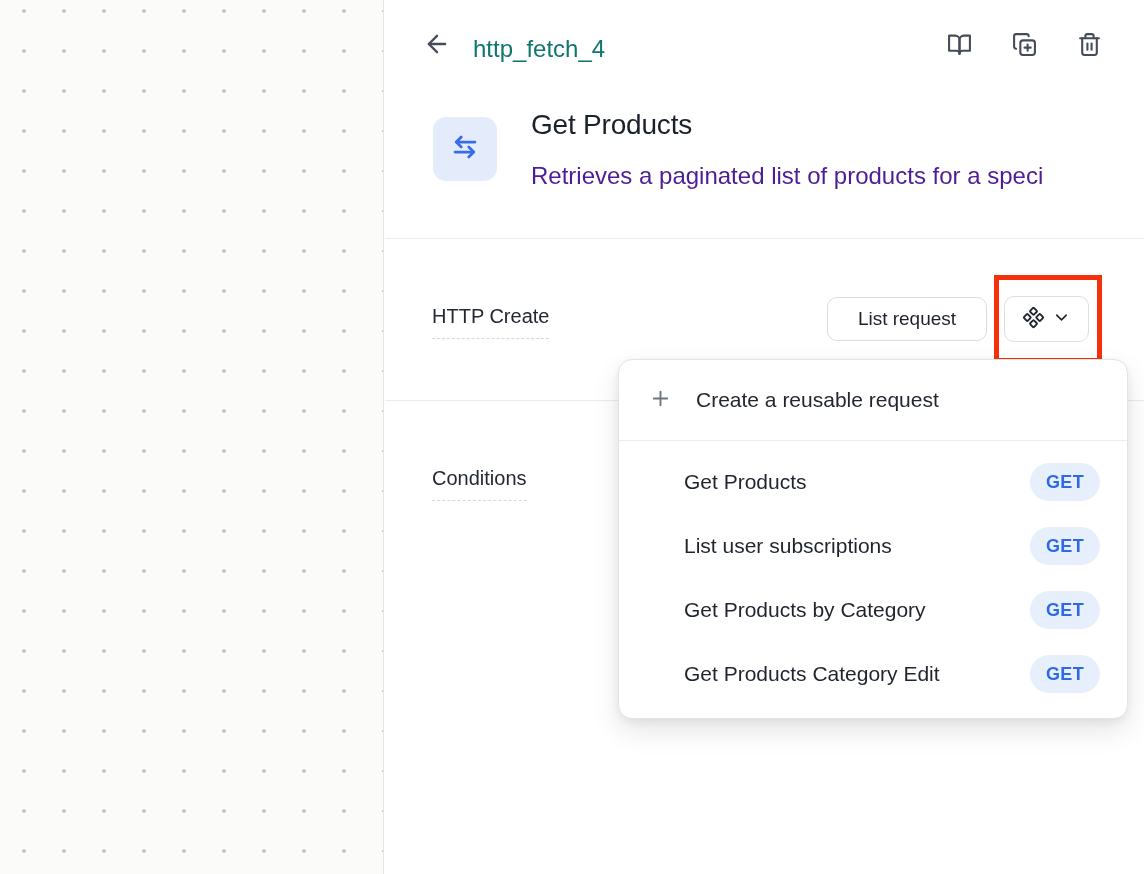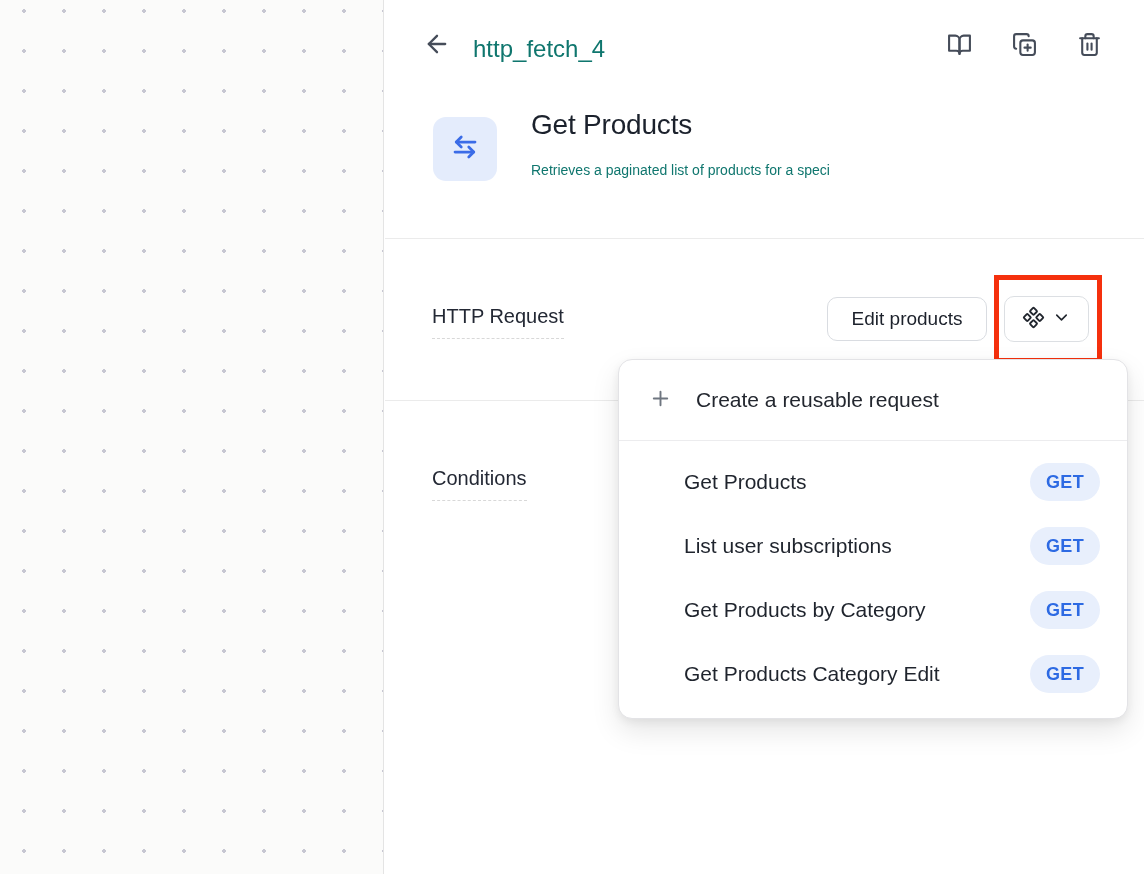--- a/index.html
+++ b/index.html
@@ -37,21 +37,21 @@
   .hdr-actions .icon-btn { width: 25px; height: 25px; }
 
   
   .node-icon {
     position: absolute; left: 48px; top: 117px; width: 64px; height: 64px;
     background: #e4ecfc; border-radius: 13px;
     display: flex; align-items: center; justify-content: center;
   }
   .node-icon svg { stroke: #3b6ce7; fill: none; stroke-width: 2.2; stroke-linecap: round; stroke-linejoin: round; }
   .node-title { position: absolute; left: 146px; top: 109px; font-size: 28px; font-weight: 500; color: #1b212c; letter-spacing: -0.2px; }
-  .node-desc  { position: absolute; left: 146px; top: 162px; width: 613px; font-size: 14px; color: #0f766e; white-space: nowrap; overflow: hidden; }
+  .node-desc  { position: absolute; left: 146px; top: 162px; width: 613px; font-size: 24px; color: #4c1d95; white-space: nowrap; overflow: hidden; }
 
   .divider { position: absolute; left: 0; width: 759px; height: 0; border-top: 1px solid #ebebeb; }
   .divider-1 { top: 238px; }
   .divider-2 { top: 400px; }
 
   
   .section-label {
     position: absolute; left: 47px;
     font-size: 20px; font-weight: 500; color: #232834;
     padding-bottom: 10px; border-bottom: 1.6px dashed #d8d8d8;
@@ -162,22 +162,22 @@
           <path d="M4 16h15"></path>
           <path d="m15 12 4 4-4 4"></path>
         </svg>
     </span>
   </div>
   <div class="node-title">Get Products</div>
   <div class="node-desc">Retrieves a paginated list of products for a speci</div>
 
   <div class="divider divider-1"></div>
 
-  <div class="section-label lbl-http">HTTP Request</div>
-  <button class="edit-btn">Edit products</button>
+  <div class="section-label lbl-http">HTTP Create</div>
+  <button class="edit-btn">List request</button>
   <button class="more-btn">
     <span>
       <svg width="23" height="23" viewBox="0 0 24 24">
           <rect x="9.2" y="2.7" width="5.6" height="5.6" rx="1" transform="rotate(45 12 5.5)"></rect>
           <rect x="2.7" y="9.2" width="5.6" height="5.6" rx="1" transform="rotate(45 5.5 12)"></rect>
           <rect x="15.7" y="9.2" width="5.6" height="5.6" rx="1" transform="rotate(45 18.5 12)"></rect>
           <rect x="9.2" y="15.7" width="5.6" height="5.6" rx="1" transform="rotate(45 12 18.5)"></rect>
         </svg>
     </span>
     <span>

